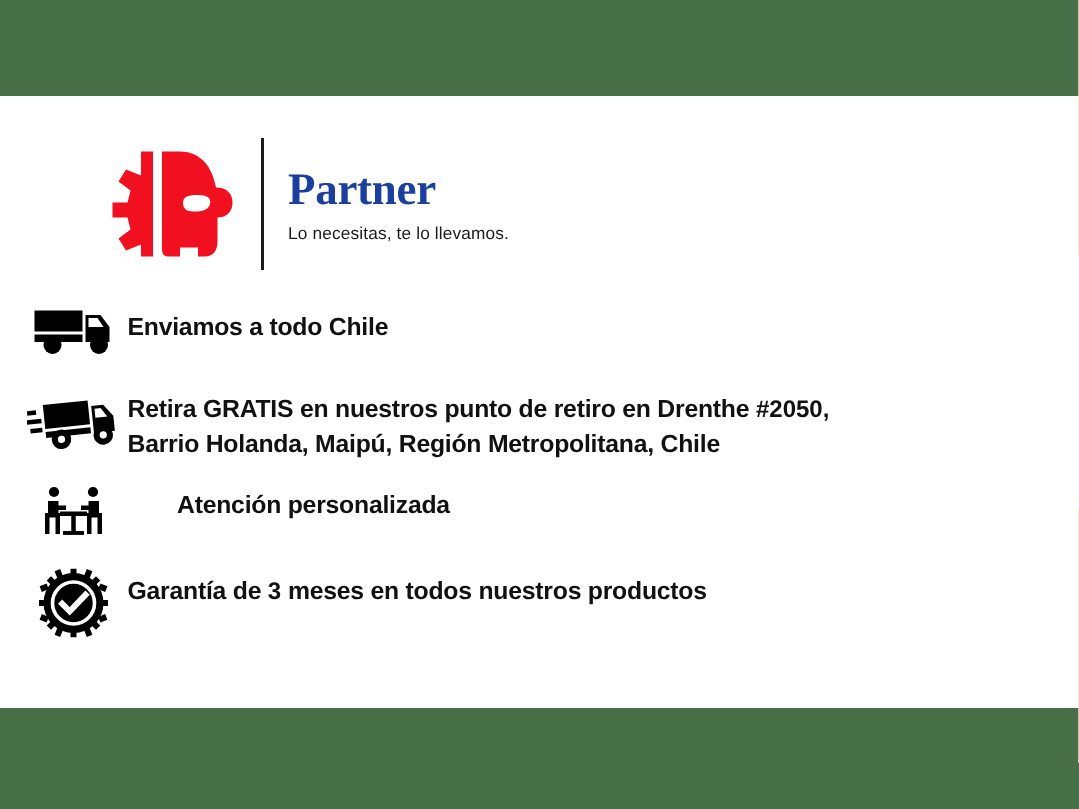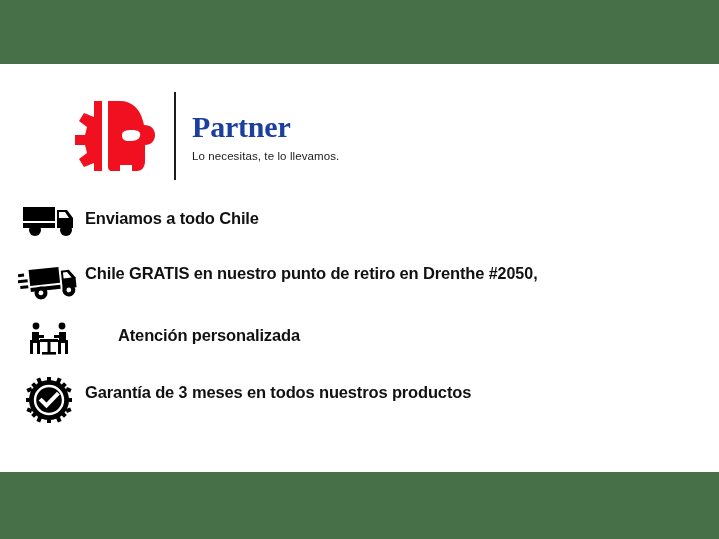--- a/index.html
+++ b/index.html
@@ -181,21 +181,22 @@
               <path d="M44 8 L52 8 L58 16 L58 26 L44 26 Z" fill="#000000"></path>
               <path d="M46 10 L50 10 L54 16 L46 16 Z" fill="#ffffff"></path>
               <circle cx="22" cy="28" r="6.5" fill="#000000"></circle>
               <circle cx="22" cy="28" r="2.4" fill="#ffffff"></circle>
               <circle cx="50" cy="28" r="6.5" fill="#000000"></circle>
               <circle cx="50" cy="28" r="2.4" fill="#ffffff"></circle>
             </g>
           </svg>
         </div>
         <div class="feature-text">
-          <span>Chile GRATIS en nuestro punto de retiro en Drenthe </span><span class="small">#2050,</span><br>
+          <span>Retira GRATIS en nuestros punto de retiro en Drenthe </span><span class="small">#2050,</span><br>
+          <span>Barrio Holanda, Maipú, Región Metropolitana, Chile</span>
         </div>
       </div>
 
       <div class="feature-row row-3">
         <div class="feature-icon">
           <svg width="44" height="38" viewBox="0 0 44 38">
             <circle cx="9" cy="5" r="3.4" fill="#000000"></circle>
             <circle cx="35" cy="5" r="3.4" fill="#000000"></circle>
             <path d="M5 11 h7 v9 h-7 z" fill="#000000"></path>
             <path d="M32 11 h7 v9 h-7 z" fill="#000000"></path>

